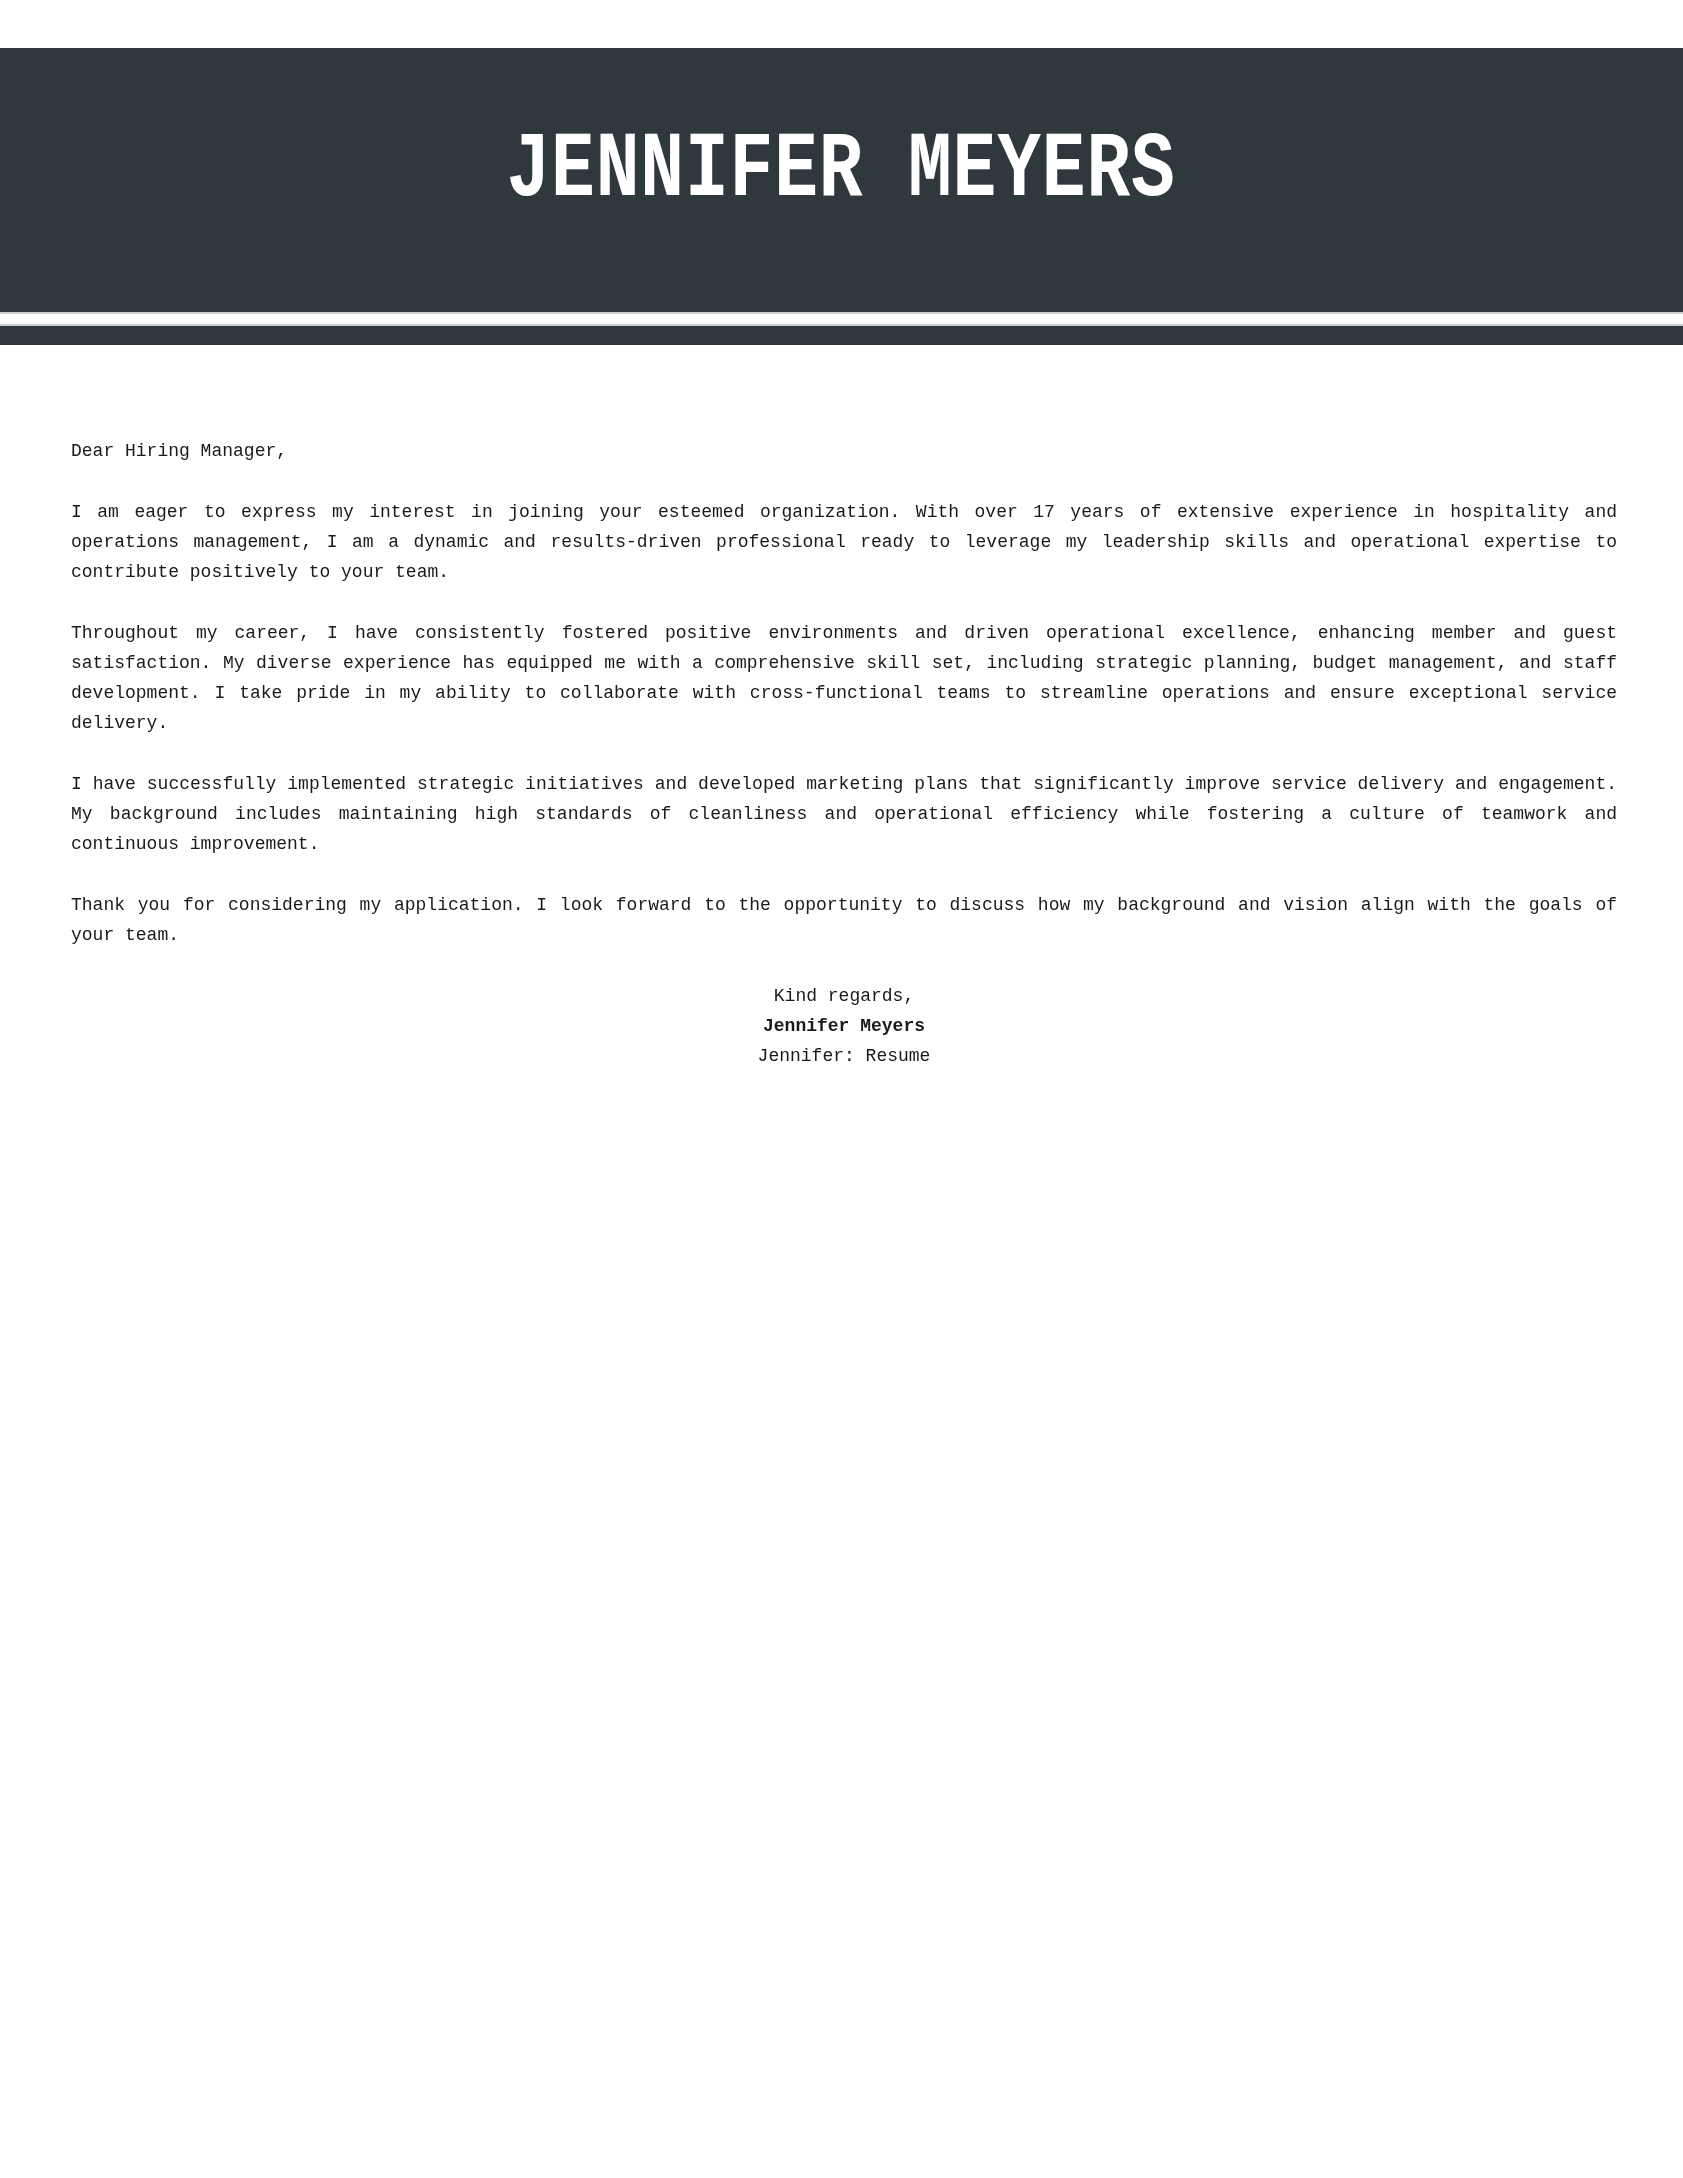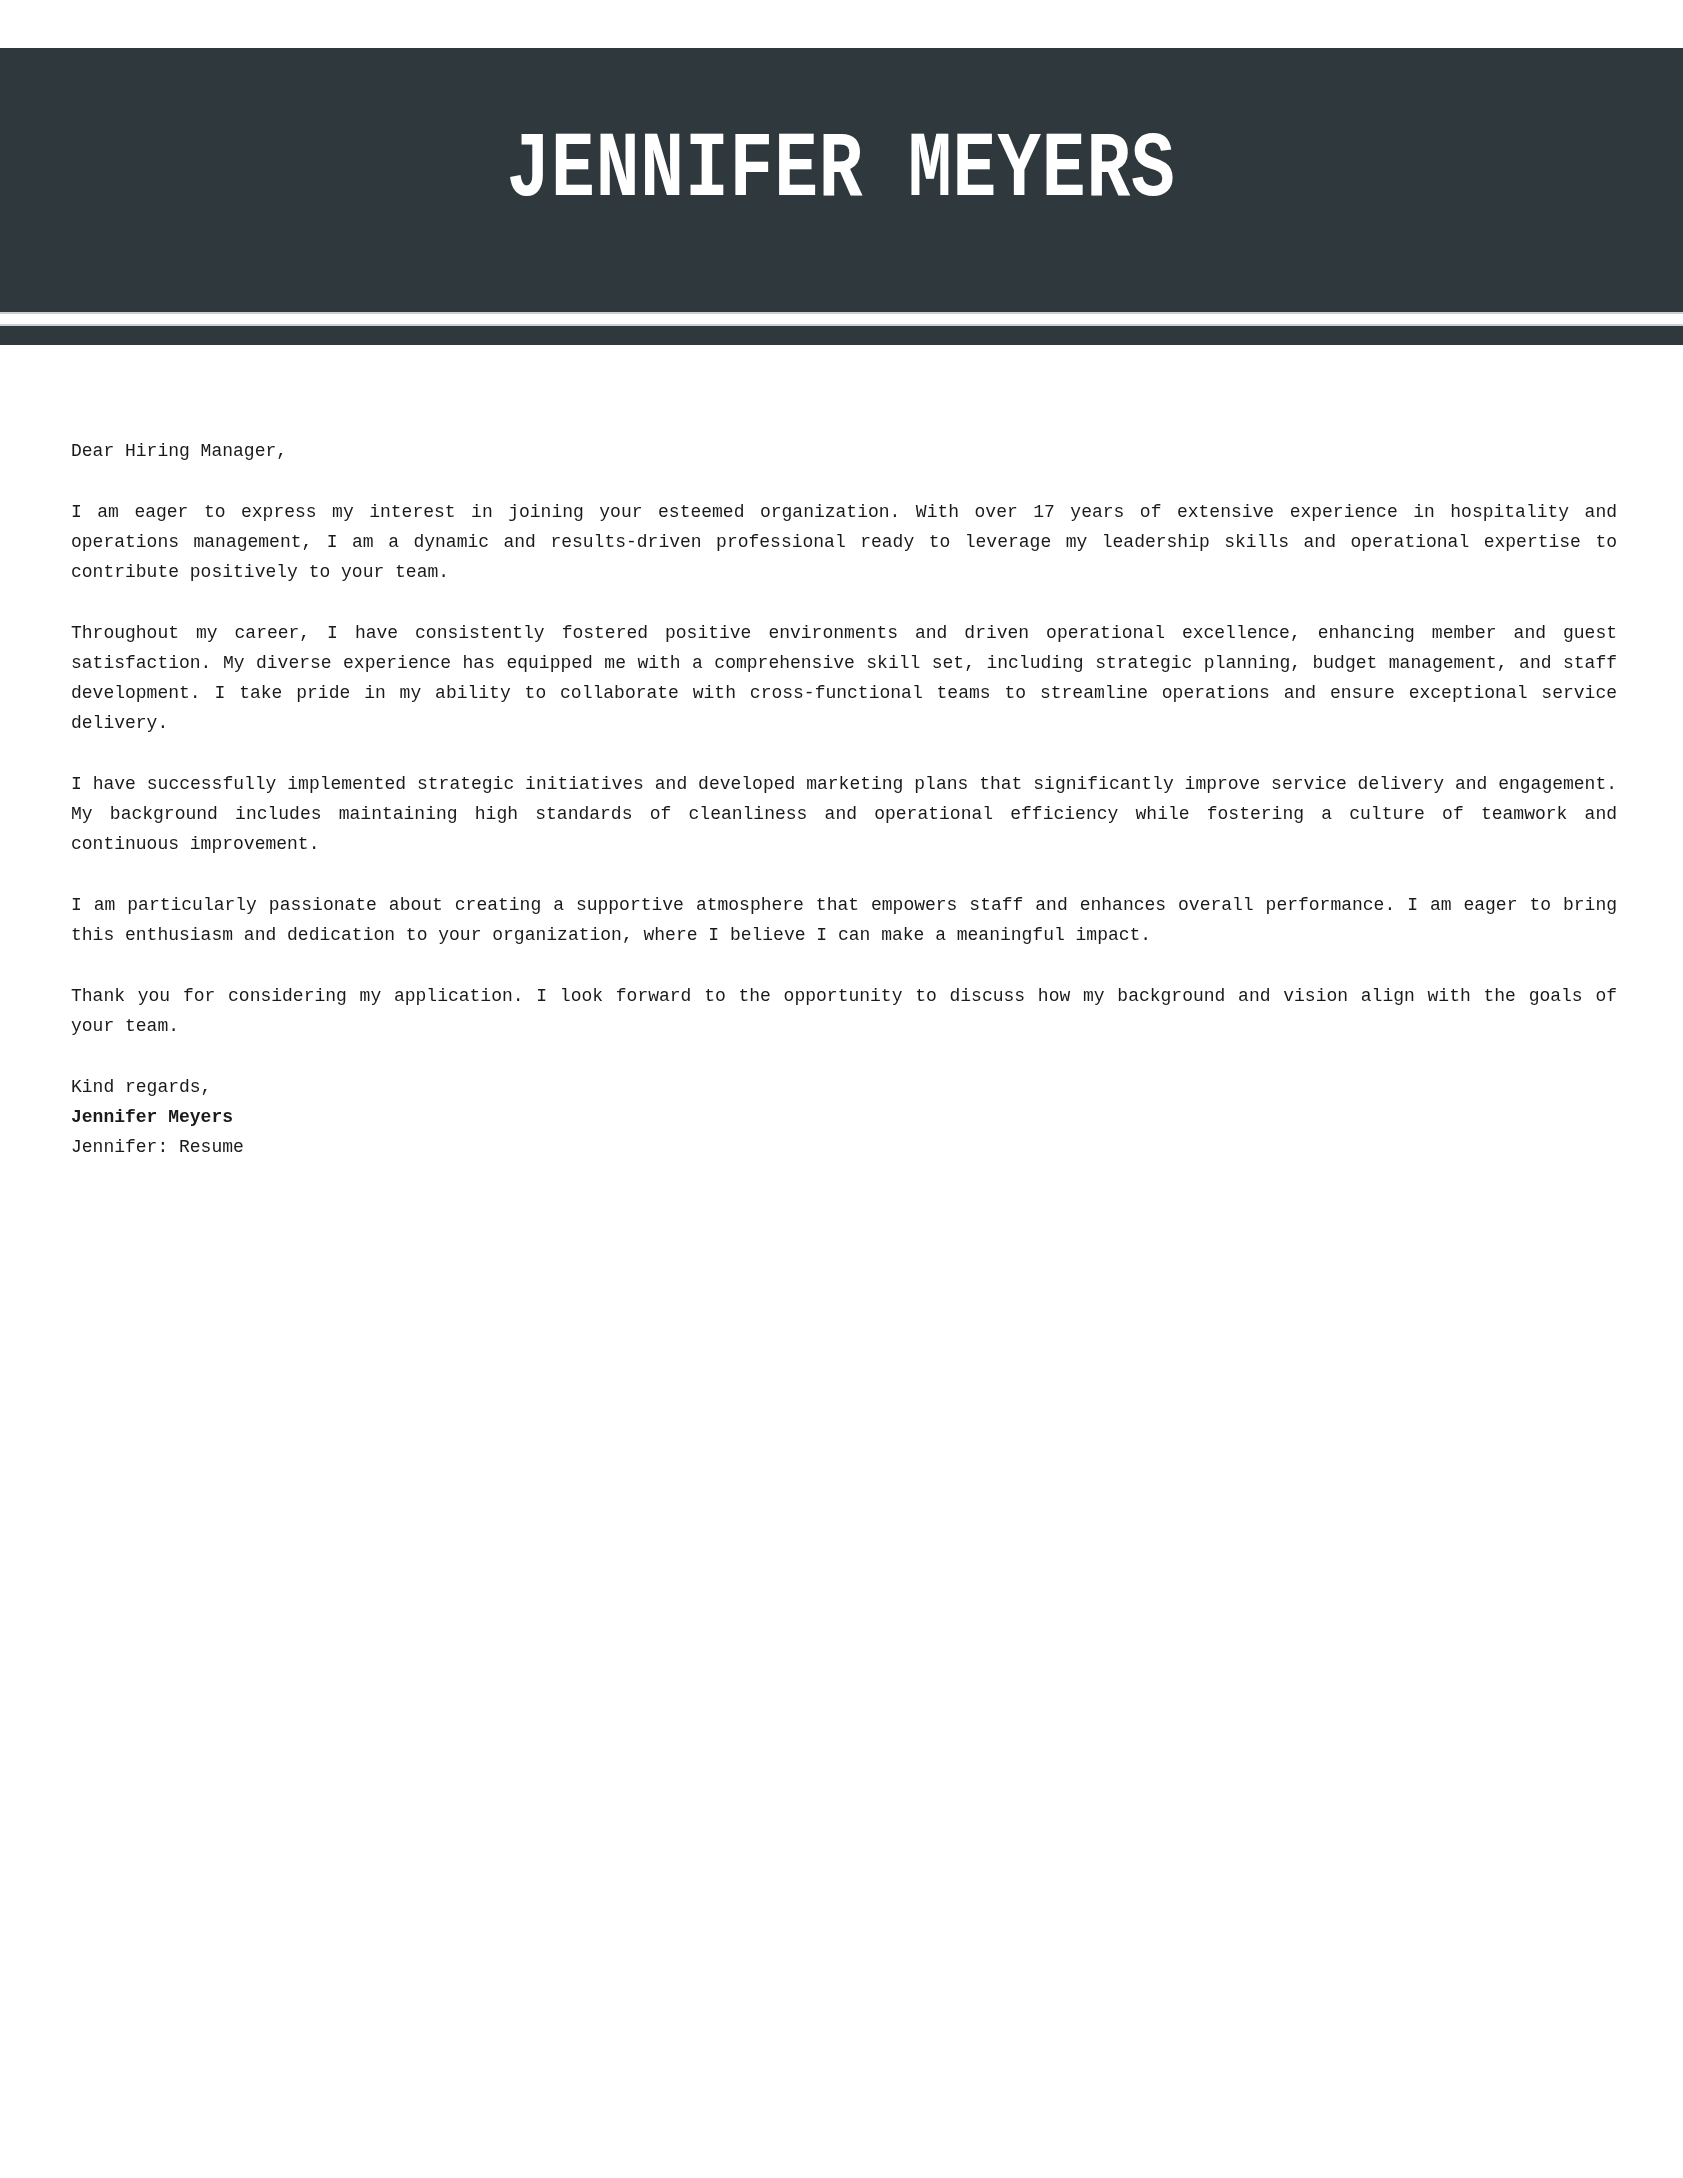--- a/index.html
+++ b/index.html
@@ -70,20 +70,21 @@
     line-height: 30px;
   }
   .letter p {
     margin: 0 0 31px 0;
   }
   .letter p.body-par {
     text-align: justify;
   }
   .closing {
     margin-top: 0;
+    text-align: center;
   }
   .closing div {
     line-height: 30px;
   }
   .closing .signature {
     font-weight: 700;
   }
 </style>
 </head>
 <body>
@@ -101,21 +102,20 @@
 
   <main class="letter">
     <p class="salutation">Dear Hiring Manager,</p>
 
     <p class="body-par">I am eager to express my interest in joining your esteemed organization. With over 17 years of extensive experience in hospitality and operations management, I am a dynamic and results-driven professional ready to leverage my leadership skills and operational expertise to contribute positively to your team.</p>
 
     <p class="body-par">Throughout my career, I have consistently fostered positive environments and driven operational excellence, enhancing member and guest satisfaction. My diverse experience has equipped me with a comprehensive skill set, including strategic planning, budget management, and staff development. I take pride in my ability to collaborate with cross-functional teams to streamline operations and ensure exceptional service delivery.</p>
 
     <p class="body-par">I have successfully implemented strategic initiatives and developed marketing plans that significantly improve service delivery and engagement. My background includes maintaining high standards of cleanliness and operational efficiency while fostering a culture of teamwork and continuous improvement.</p>
 
-    <p class="body-par">I am particularly passionate about creating a supportive atmosphere that empowers staff and enhances overall performance. I am eager to bring this enthusiasm and dedication to your organization, where I believe I can make a meaningful impact.</p>
 
     <p class="body-par">Thank you for considering my application. I look forward to the opportunity to discuss how my background and vision align with the goals of your team.</p>
 
     <div class="closing">
       <div class="signoff">Kind regards,</div>
       <div class="signature">Jennifer Meyers</div>
       <div class="enclosure">Jennifer: Resume</div>
     </div>
   </main>
 

